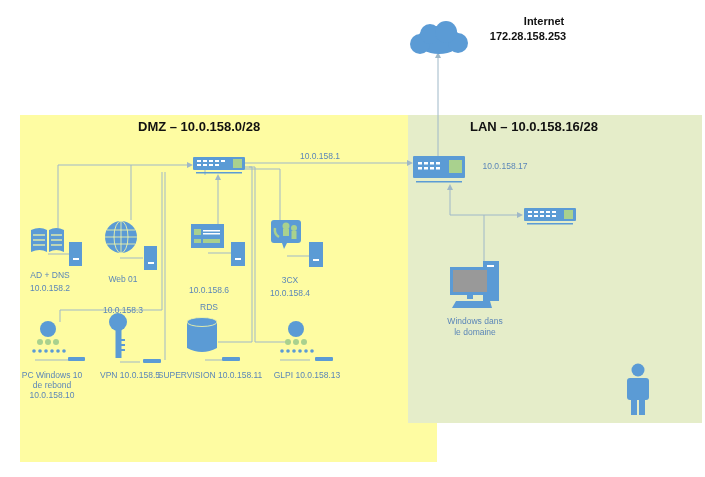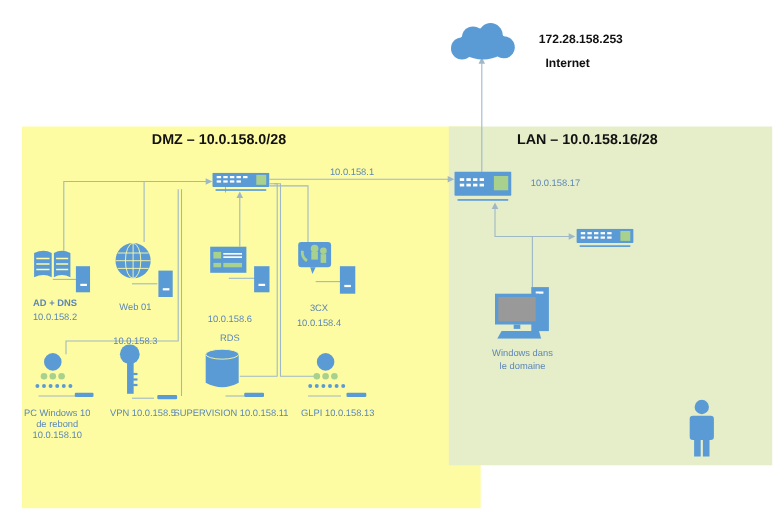--- a/index.html
+++ b/index.html
@@ -67,21 +67,21 @@
 
 <svg class="ico" style="left:406px; top:20px;" width="66" height="38" viewBox="0 0 66 38">
   <g fill="#5b9bd5">
     <ellipse cx="33" cy="20" rx="22" ry="14"></ellipse>
     <circle cx="14" cy="24" r="10"></circle>
     <circle cx="52" cy="23" r="10"></circle>
     <circle cx="24" cy="14" r="10"></circle>
     <circle cx="40" cy="12" r="11"></circle>
   </g>
 </svg>
-<div class="blk" style="left:516px; top:14px;margin-top:37px;">Internet</div>
+<div class="blk" style="left:544px; top:14px;">Internet</div>
 <div class="blk" style="left:528px; top:29px;">172.28.158.253</div>
 
 <svg class="ico" style="left:193px; top:157px;" width="52" height="18" viewBox="0 0 52 18">
   <rect x="0" y="0" width="52" height="13" rx="1" fill="#5b9bd5"></rect>
   <rect x="40" y="2" width="9" height="9" fill="#a9d18e"></rect>
   <g fill="#fff">
     <rect x="4" y="3" width="4" height="2"></rect>
       <rect x="10" y="3" width="4" height="2"></rect>
       <rect x="16" y="3" width="4" height="2"></rect>
       <rect x="22" y="3" width="4" height="2"></rect>
@@ -137,21 +137,21 @@
       <line x1="3" y1="9" x2="15" y2="9"></line>
       <line x1="3" y1="14" x2="15" y2="14"></line>
       <line x1="3" y1="19" x2="15" y2="19"></line>
       <line x1="21" y1="9" x2="32" y2="9"></line>
       <line x1="21" y1="14" x2="32" y2="14"></line>
       <line x1="21" y1="19" x2="32" y2="19"></line>
     </g>
   <rect x="39" y="16" width="13" height="24" fill="#5b9bd5"></rect>
   <rect x="43" y="32" width="6" height="2" fill="#fff"></rect>
 </svg>
-<div class="lbl" style="left:50px; top:269px;font-weight:bold;">AD + DNS</div>
+<div class="lbl" style="left:50px; top:269px;">AD + DNS</div>
 <div class="lbl" style="left:50px; top:282px;">10.0.158.2</div>
 
 <svg class="ico" style="left:104px; top:220px;" width="54" height="50" viewBox="0 0 54 50">
   <circle cx="17" cy="17" r="16" fill="#5b9bd5"></circle>
   <g stroke="#fefca2" stroke-width="0.8" fill="none">
       <ellipse cx="17" cy="17" rx="7" ry="16"></ellipse>
       <line x1="17" y1="1" x2="17" y2="33"></line>
       <line x1="1" y1="17" x2="33" y2="17"></line>
       <line x1="3" y1="10" x2="31" y2="10"></line>
       <line x1="3" y1="24" x2="31" y2="24"></line>

